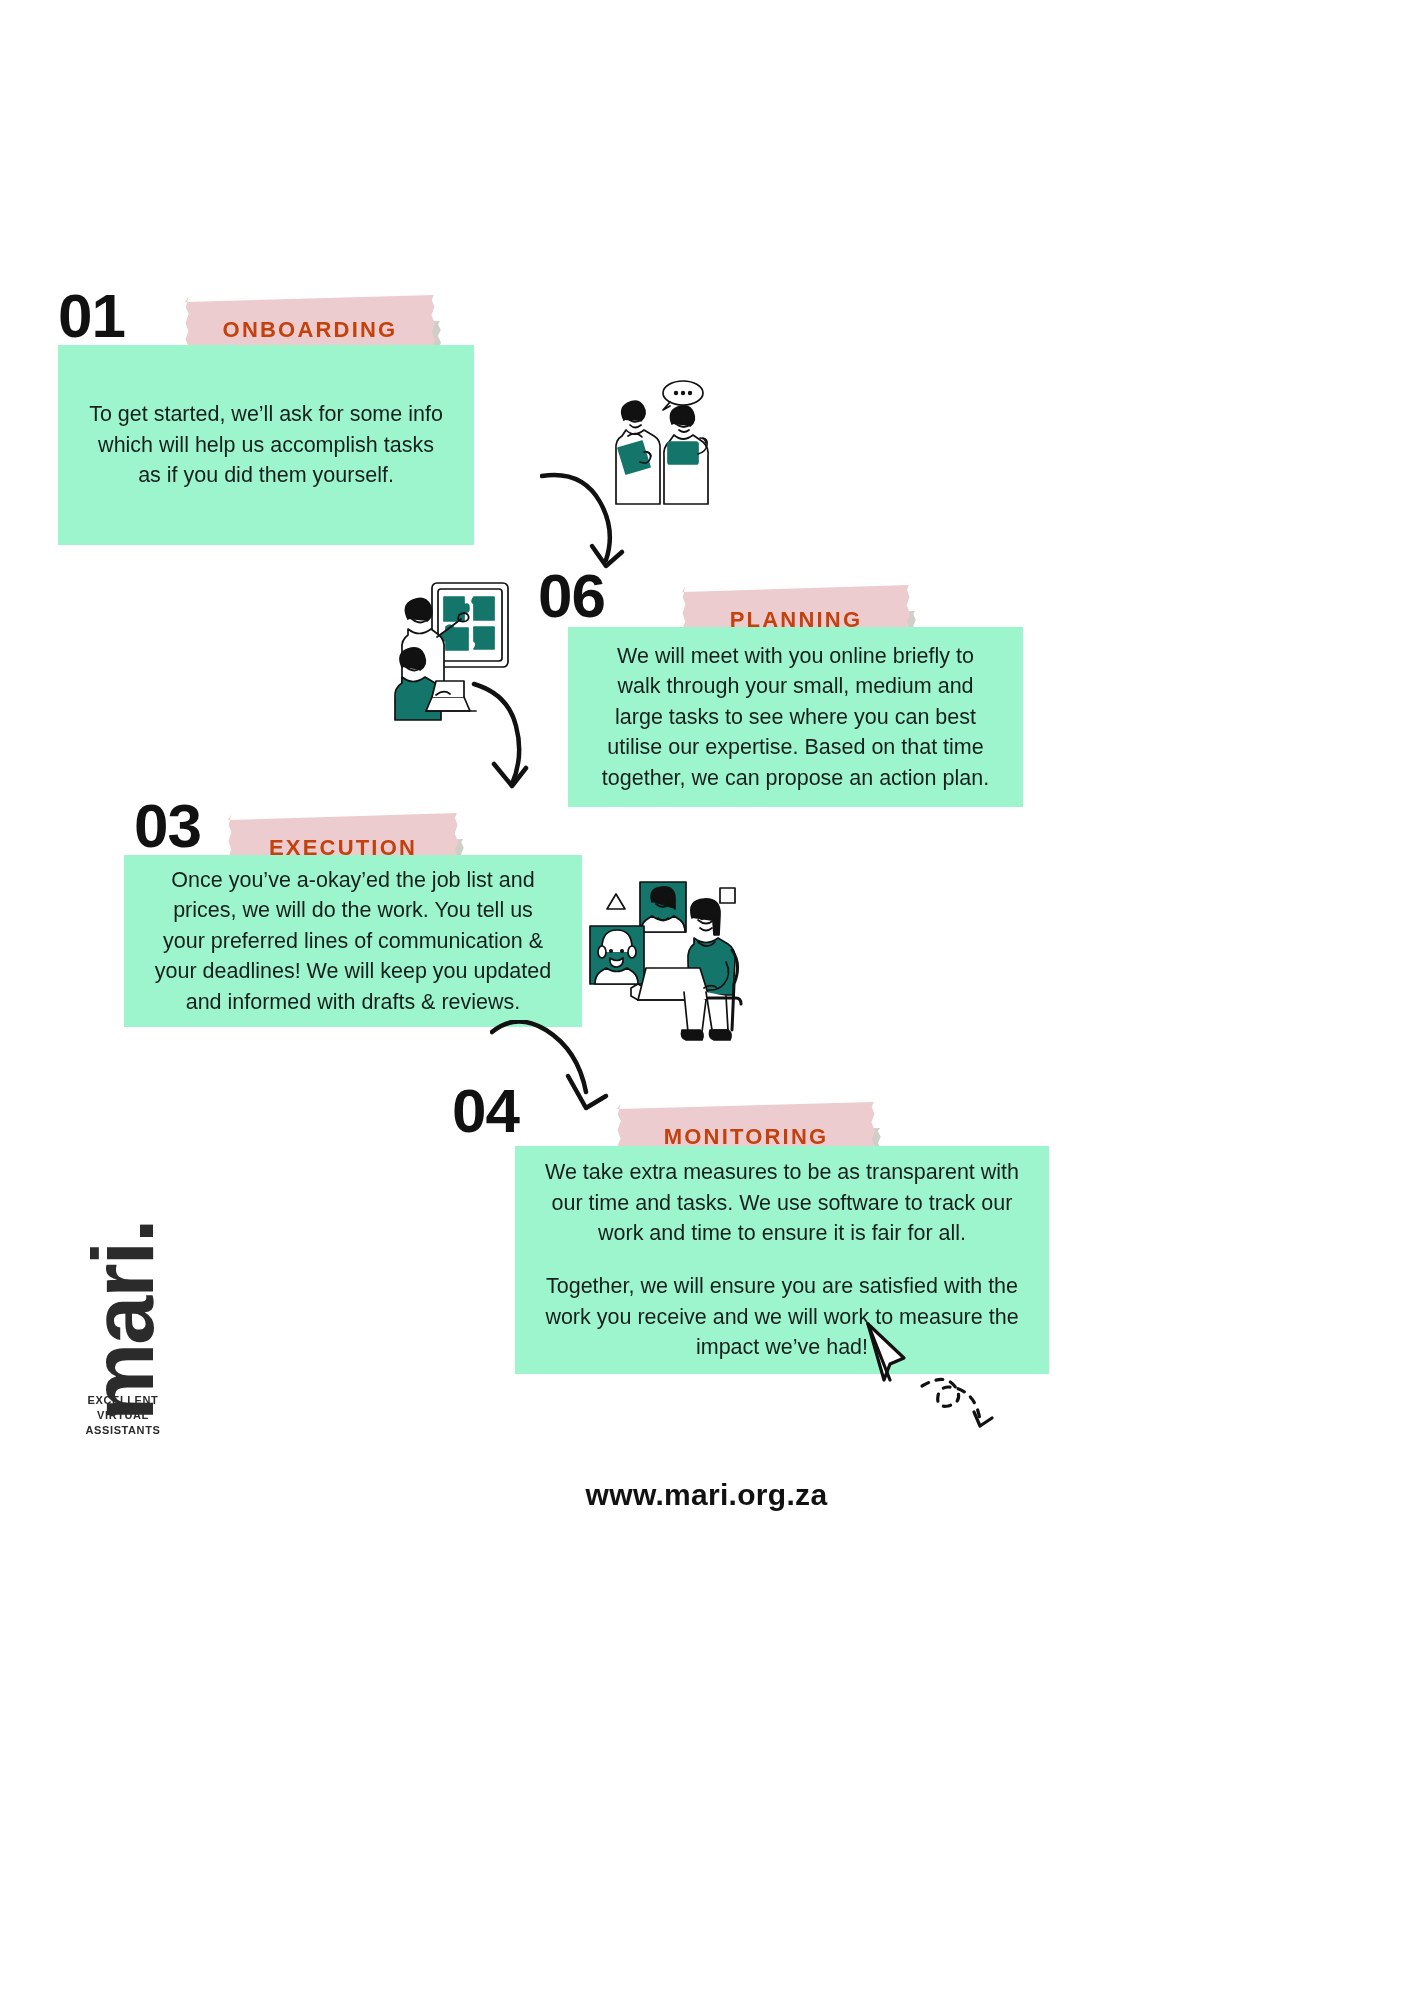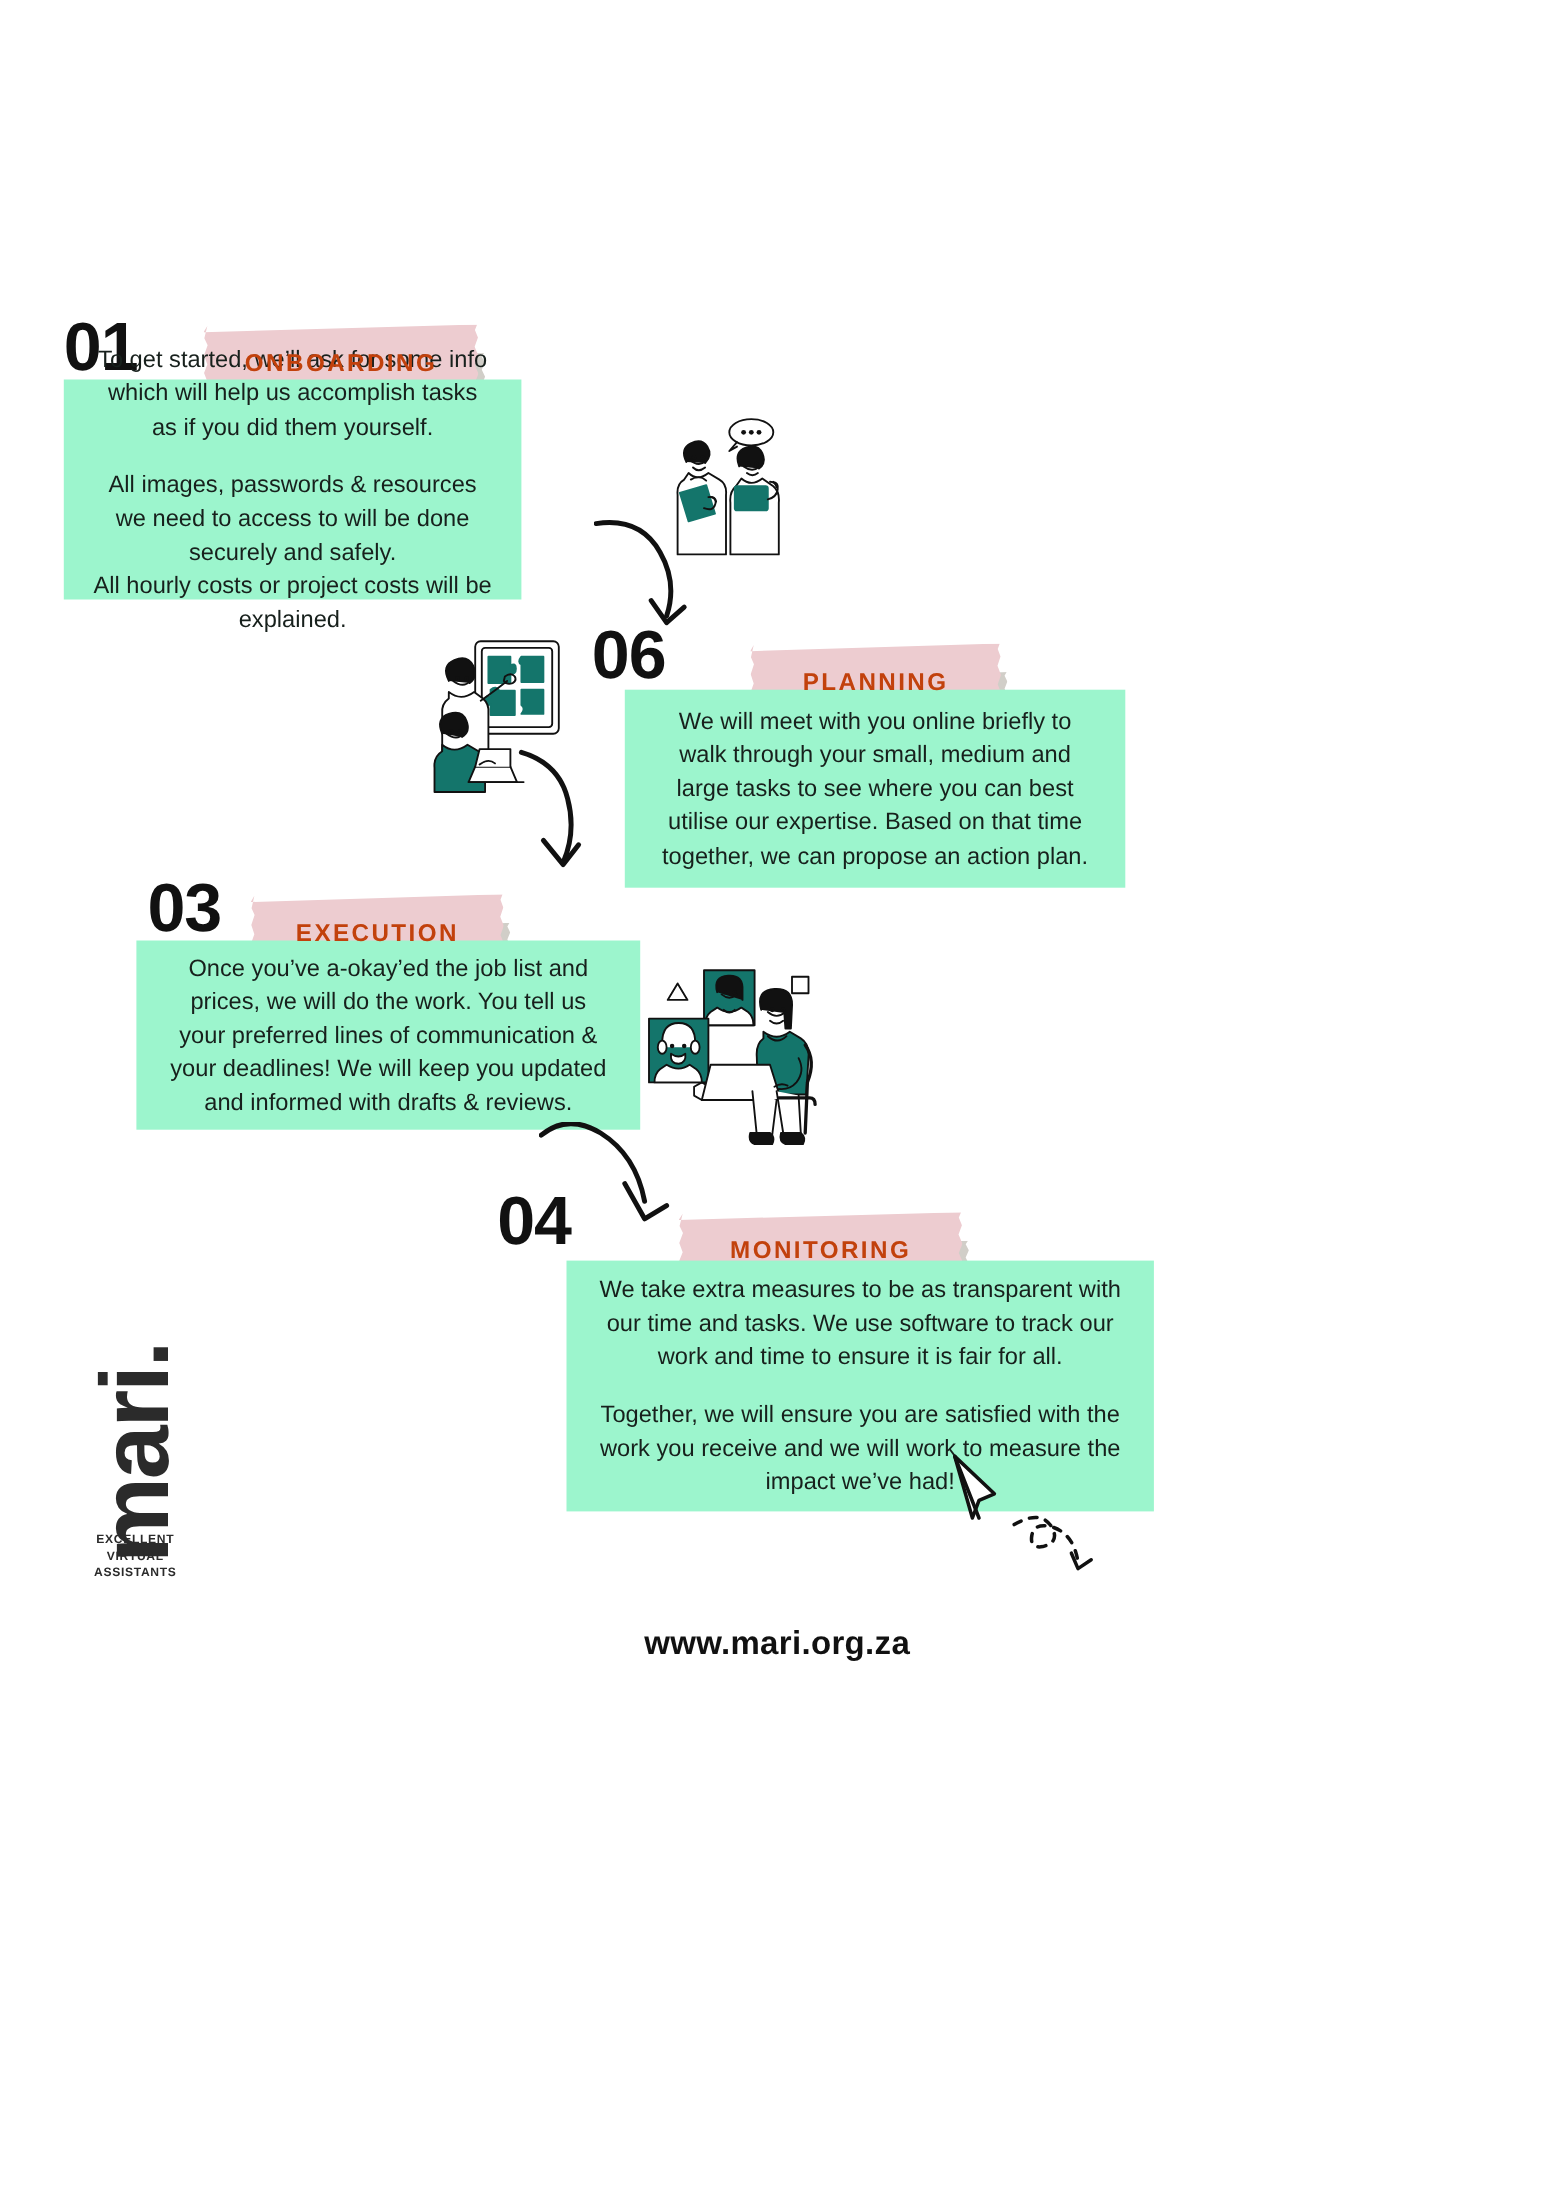--- a/index.html
+++ b/index.html
@@ -182,21 +182,20 @@
 
   <div class="step" id="step01">
     <div class="step-num">01</div>
     <div class="tape-wrap">
       <div class="tape-shadow"></div>
       <div class="tape-pink"></div>
       <div class="tape-label">ONBOARDING</div>
     </div>
     <div class="panel">
       <p>To get started, we’ll ask for some info which will help us accomplish tasks as if you did them yourself.</p>
-      <p>All images, passwords &amp; resources we need to access to will be done securely and safely.<br>All hourly costs or project costs will be explained.</p>
     </div>
   </div>
 
   <div class="step" id="step02">
     <div class="step-num">06</div>
     <div class="tape-wrap">
       <div class="tape-shadow"></div>
       <div class="tape-pink"></div>
       <div class="tape-label">PLANNING</div>
     </div>

